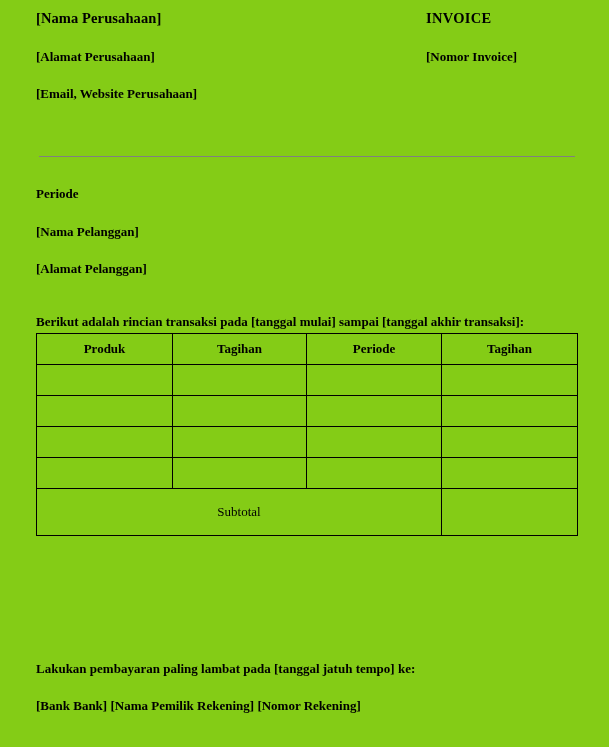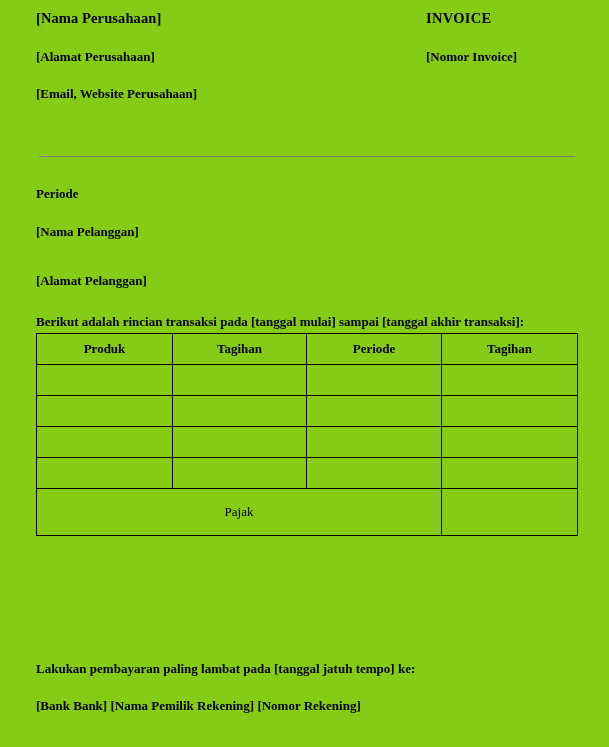--- a/index.html
+++ b/index.html
@@ -87,21 +87,21 @@
     width: 541px;
   }
   .kepada-label {
     position: absolute;
     left: 0;
     top: 0;
     font-size: 13px;
     font-weight: bold;
   }
   .rec-line-1 { position: absolute; left: 0; top: 38px; }
-  .rec-line-2 { position: absolute; left: 0; top: 87px; }
+  .rec-line-2 { position: absolute; left: 0; top: 75px; }
   .rec-line-3 { position: absolute; left: 0; top: 128px; }
 
   
   .invoice-table {
     position: absolute;
     left: 36px;
     top: 333px;
     width: 541px;
     border-collapse: collapse;
     table-layout: fixed;
@@ -217,25 +217,25 @@
         <td class="data-cell"></td>
       </tr>
 
       <tr>
         <td class="data-cell"></td>
         <td class="data-cell"></td>
         <td class="data-cell"></td>
         <td class="data-cell"></td>
       </tr>
 
-
-      <tr>
-        <td class="summary-label" colspan="3">Pajak</td>
+      <tr>
+        <td class="summary-label" colspan="3">Subtotal</td>
         <td class="summary-amount"></td>
       </tr>
+
 
 
     </tbody>
   </table>
 
   <div class="footer">
     <div class="foot-line-1 body-text">Lakukan pembayaran paling lambat pada [tanggal jatuh tempo] ke:</div>
     <div class="foot-line-2 body-text">[Bank Bank] [Nama Pemilik Rekening] [Nomor Rekening]</div>
   </div>
 

